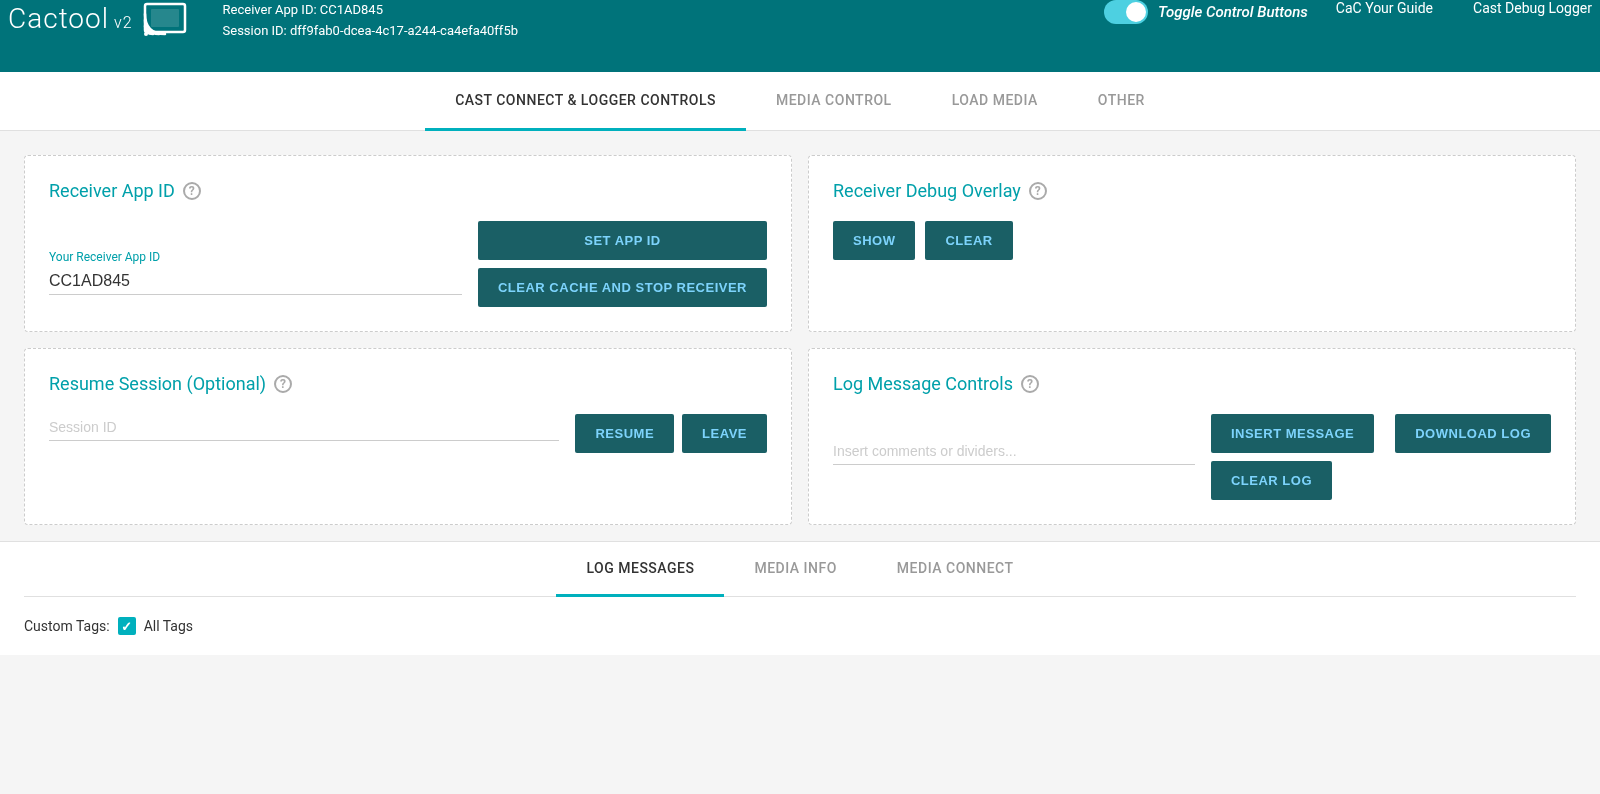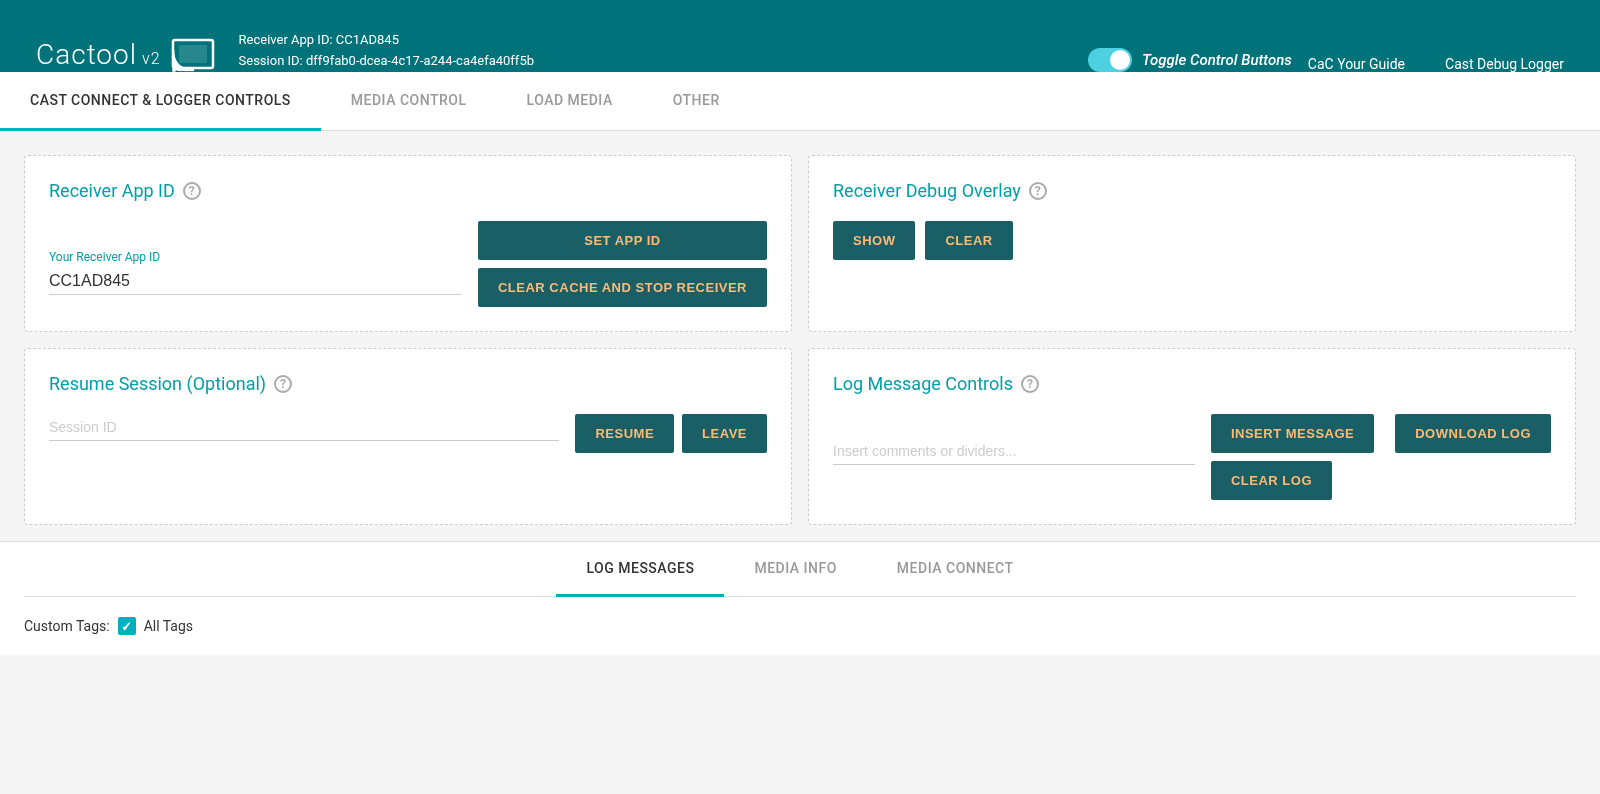--- a/index.html
+++ b/index.html
@@ -3,24 +3,24 @@
   <meta charset="utf-8">
   <style>
     * { box-sizing: border-box; margin: 0; padding: 0; }
     body { font-family: 'Roboto', Arial, sans-serif; background: #f5f5f5; color: #333; }
 
     
     .header {
       background: #00737a;
       color: white;
       display: flex;
-      align-items: flex-end;
-      padding: 0 36px;
+      align-items: flex-start;
+      padding: 0 8px;
       height: 72px;
-      gap: 16px;
+      gap: 28px;
     }
     .header-logo {
       display: flex;
       align-items: center;
       gap: 10px;
     }
     .header-logo-text {
       font-size: 28px;
       font-weight: 300;
       letter-spacing: 1px;
@@ -76,21 +76,21 @@
       color: white;
       text-decoration: none;
       cursor: pointer;
       font-weight: 400;
     }
 
     
     .main-tabs {
       background: white;
       display: flex;
-      justify-content: flex-start;
+      justify-content: center;
       border-bottom: 1px solid #e0e0e0;
       padding: 0;
     }
     .main-tab {
       padding: 20px 30px;
       font-size: 14px;
       font-weight: 500;
       letter-spacing: 0.5px;
       cursor: pointer;
       color: #999;
@@ -161,21 +161,21 @@
       margin-bottom: 12px;
     }
     .input-field::placeholder {
       color: #ccc;
       font-size: 14px;
     }
 
     
     .btn-primary {
       background: #1a5f65;
-      color: #fdba74;
+      color: #7dd3fc;
       border: none;
       padding: 12px 20px;
       font-size: 13px;
       font-weight: 600;
       letter-spacing: 0.5px;
       cursor: pointer;
       border-radius: 2px;
       text-transform: uppercase;
     }
     .btn-row {

